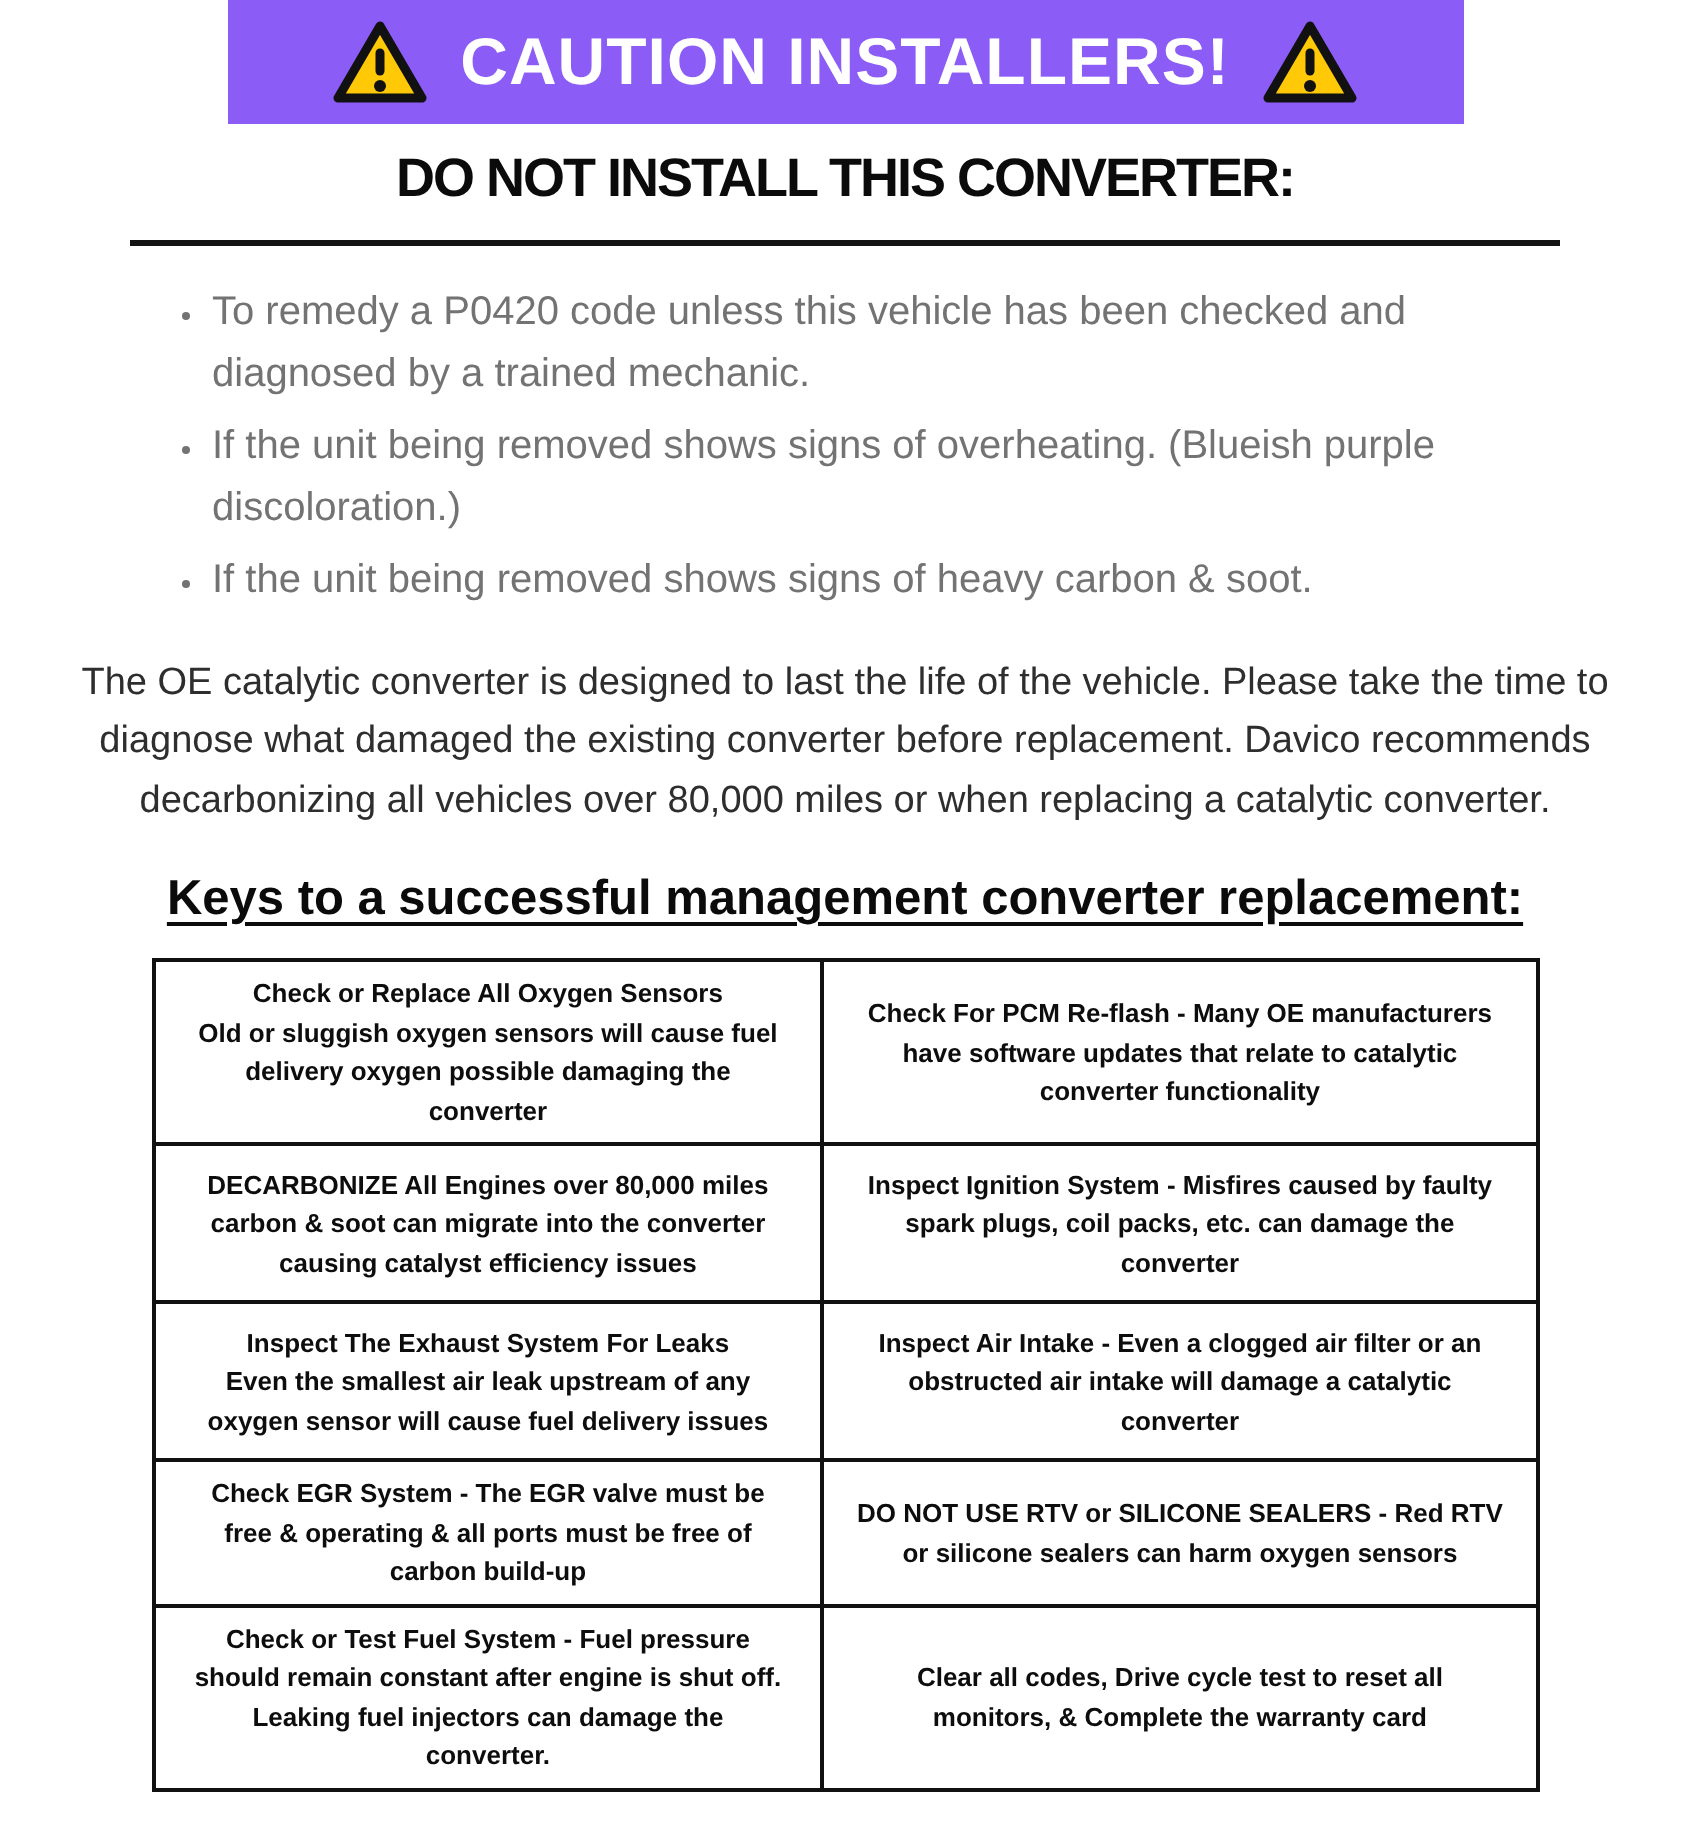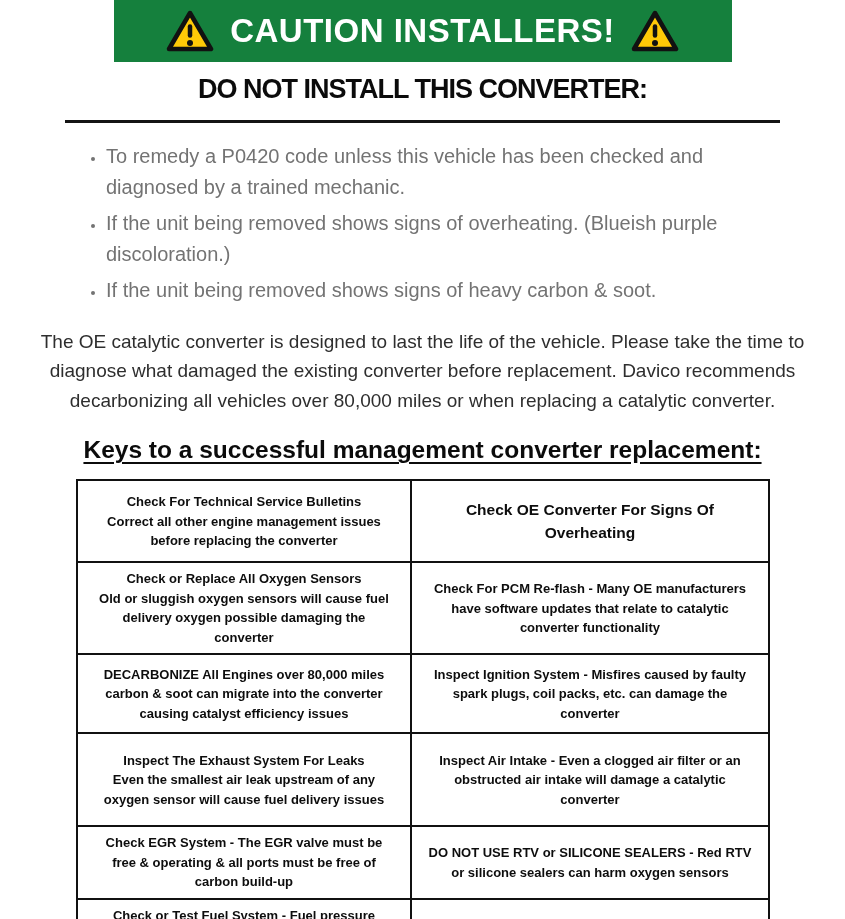--- a/index.html
+++ b/index.html
@@ -14,21 +14,21 @@
     width: 845px;
     height: 919px;
     background: #ffffff;
     overflow: hidden;
   }
   
   .banner {
     width: 618px;
     height: 62px;
     margin: 0 auto;
-    background: #15803d;
+    background: #8b5cf6;
     display: flex;
     align-items: center;
     justify-content: center;
     gap: 16px;
   }
   .banner .title {
     color: #ffffff;
     font-size: 33px;
     font-weight: bold;
     letter-spacing: 0.5px;
@@ -104,21 +104,21 @@
     line-height: 1.5;
     white-space: pre-line;
     color: #0d0d0d;
   }
   .keys-table col.left  { width: 48.4%; }
   .keys-table col.right { width: 51.6%; }
   .keys-table td.big { font-size: 15.5px; }
   .row-1 { height: 82px; }
   .row-2 { height: 80px; }
   .row-3 { height: 79px; }
-  .row-4 { height: 93px; margin-top: 16px; }
+  .row-4 { height: 79px; margin-top: 16px; }
   .row-5 { height: 64px; margin-top: 10px; }
   .row-6 { height: 81px; }
 </style>
 </head>
 <body>
 
 <div class="page">
 
   <div class="banner">
     <span>
@@ -151,25 +151,20 @@
   <p class="body-paragraph">The OE catalytic converter is designed to last the life of the vehicle. Please take the time to diagnose what damaged the existing converter before replacement. Davico recommends decarbonizing all vehicles over 80,000 miles or when replacing a catalytic converter.</p>
 
   <h2 class="keys-heading">Keys to a successful management converter replacement:</h2>
 
   <table class="keys-table">
     <colgroup>
         <col class="left">
         <col class="right">
       </colgroup>
     <tbody>
-      <tr class="row-1">
-        <td>Check For Technical Service Bulletins
-Correct all other engine management issues before replacing the converter</td>
-        <td class="big">Check OE Converter For Signs Of Overheating</td>
-      </tr>
       <tr class="row-2">
         <td>Check or Replace All Oxygen Sensors
 Old or sluggish oxygen sensors will cause fuel delivery oxygen possible damaging the converter</td>
         <td>Check For PCM Re-flash - Many OE manufacturers have software updates that relate to catalytic converter functionality</td>
       </tr>
       <tr class="row-3">
         <td>DECARBONIZE All Engines over 80,000 miles carbon &amp; soot can migrate into the converter causing catalyst efficiency issues</td>
         <td>Inspect Ignition System - Misfires caused by faulty spark plugs, coil packs, etc. can damage the converter</td>
       </tr>
       <tr class="row-4">

